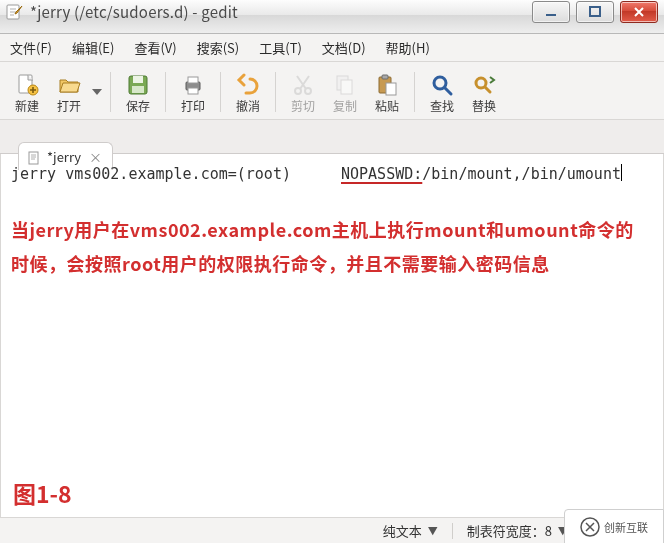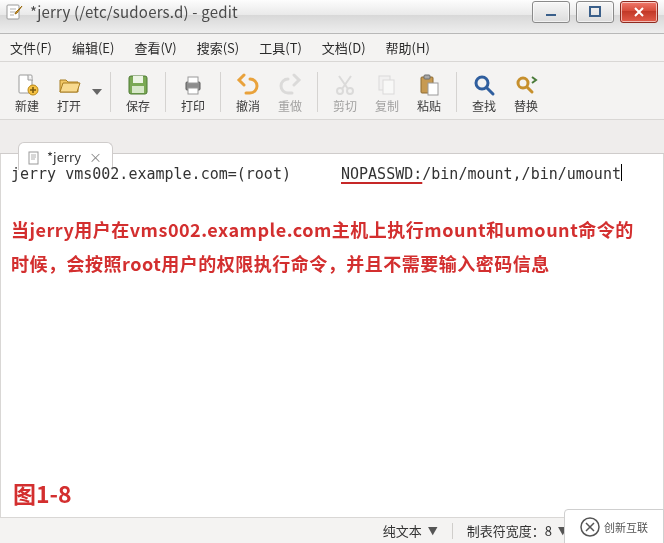--- a/index.html
+++ b/index.html
@@ -292,29 +292,20 @@
   <div class="tbtn">
     <span class="glyph">
       <svg width="24" height="24" viewBox="0 0 24 24">
           <path d="M14 6a7 7 0 0 1 0 14h-4" fill="none" stroke="#e9a23b" stroke-width="3" stroke-linecap="round"></path>
           <path d="M8 2l-5 5 5 5" fill="none" stroke="#e9a23b" stroke-width="3" stroke-linecap="round"></path>
         </svg>
     </span>
     <span class="lbl">撤消</span>
   </div>
 
-  <div class="tbtn disabled">
-    <span class="glyph">
-      <svg width="24" height="24" viewBox="0 0 24 24">
-          <path d="M10 6a7 7 0 0 0 0 14h4" fill="none" stroke="#bdbdbd" stroke-width="3" stroke-linecap="round"></path>
-          <path d="M16 2l5 5-5 5" fill="none" stroke="#bdbdbd" stroke-width="3" stroke-linecap="round"></path>
-        </svg>
-    </span>
-    <span class="lbl">重做</span>
-  </div>
 
   <div class="sep"></div>
 
   <div class="tbtn disabled">
     <span class="glyph">
       <svg width="24" height="24" viewBox="0 0 24 24">
           <circle cx="7" cy="18" r="3" fill="none" stroke="#bdbdbd" stroke-width="2"></circle>
           <circle cx="17" cy="18" r="3" fill="none" stroke="#bdbdbd" stroke-width="2"></circle>
           <path d="M9 16L18 3M15 16L6 3" stroke="#bdbdbd" stroke-width="2"></path>
         </svg>

